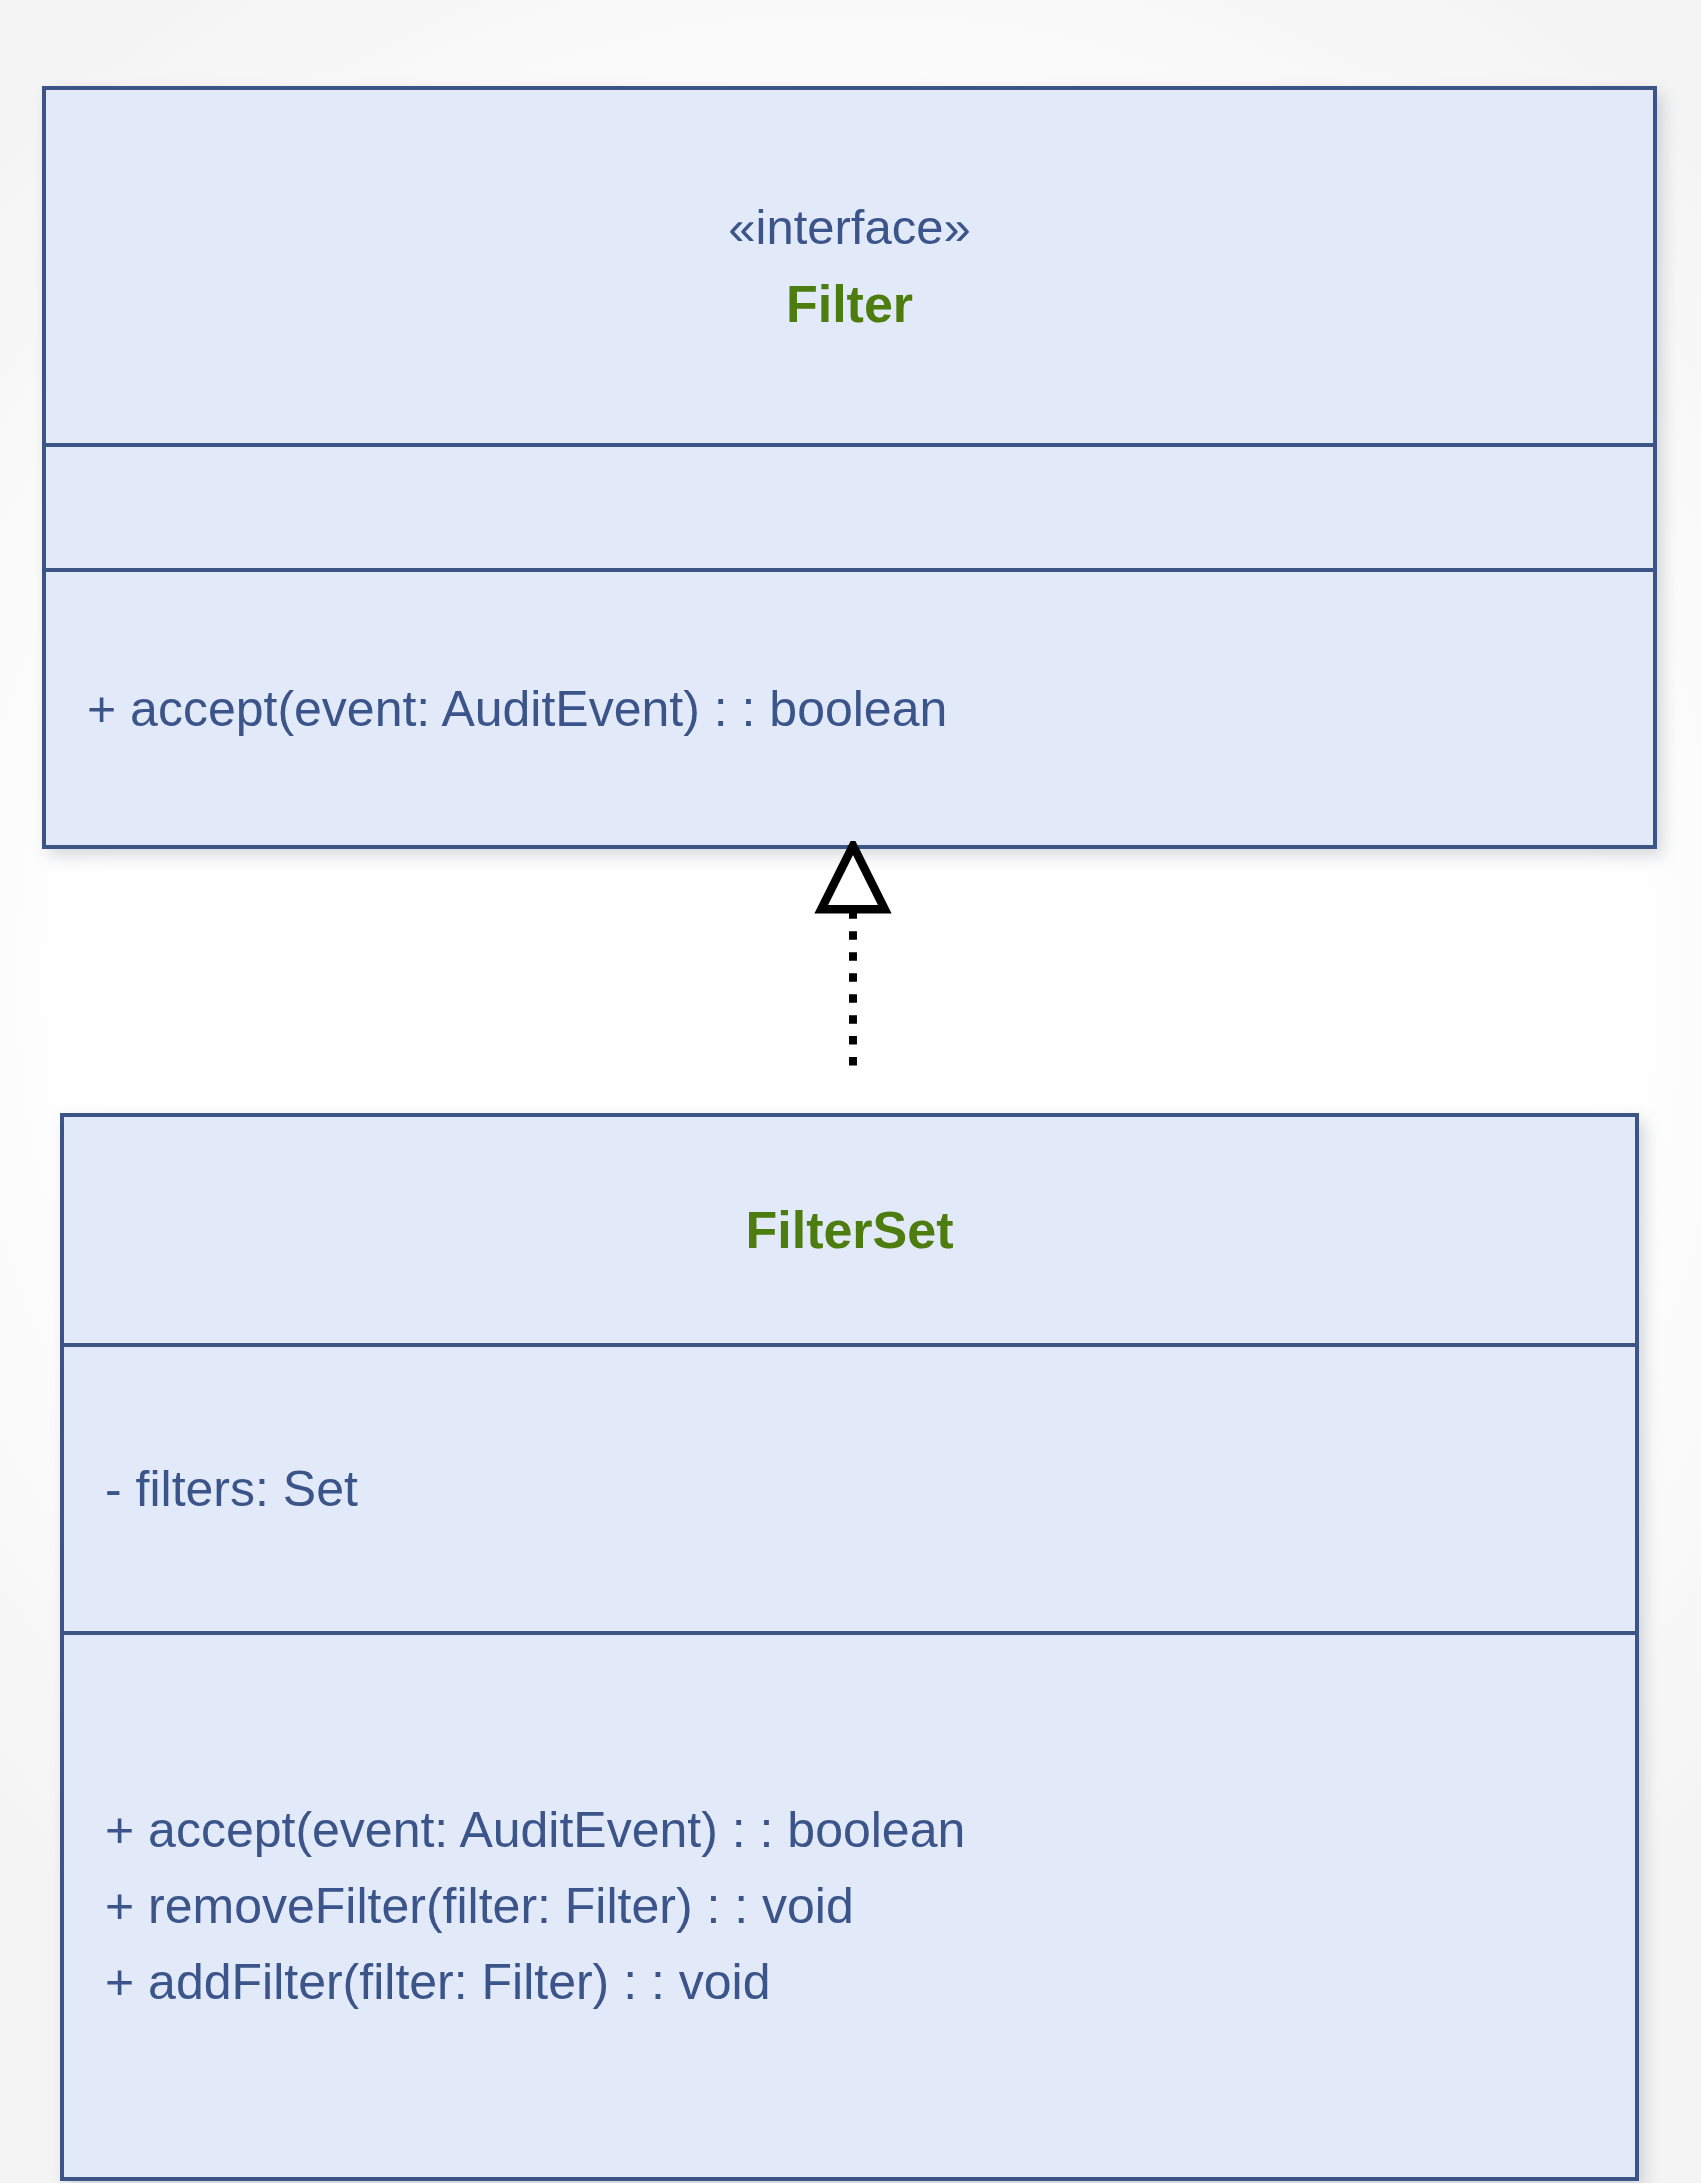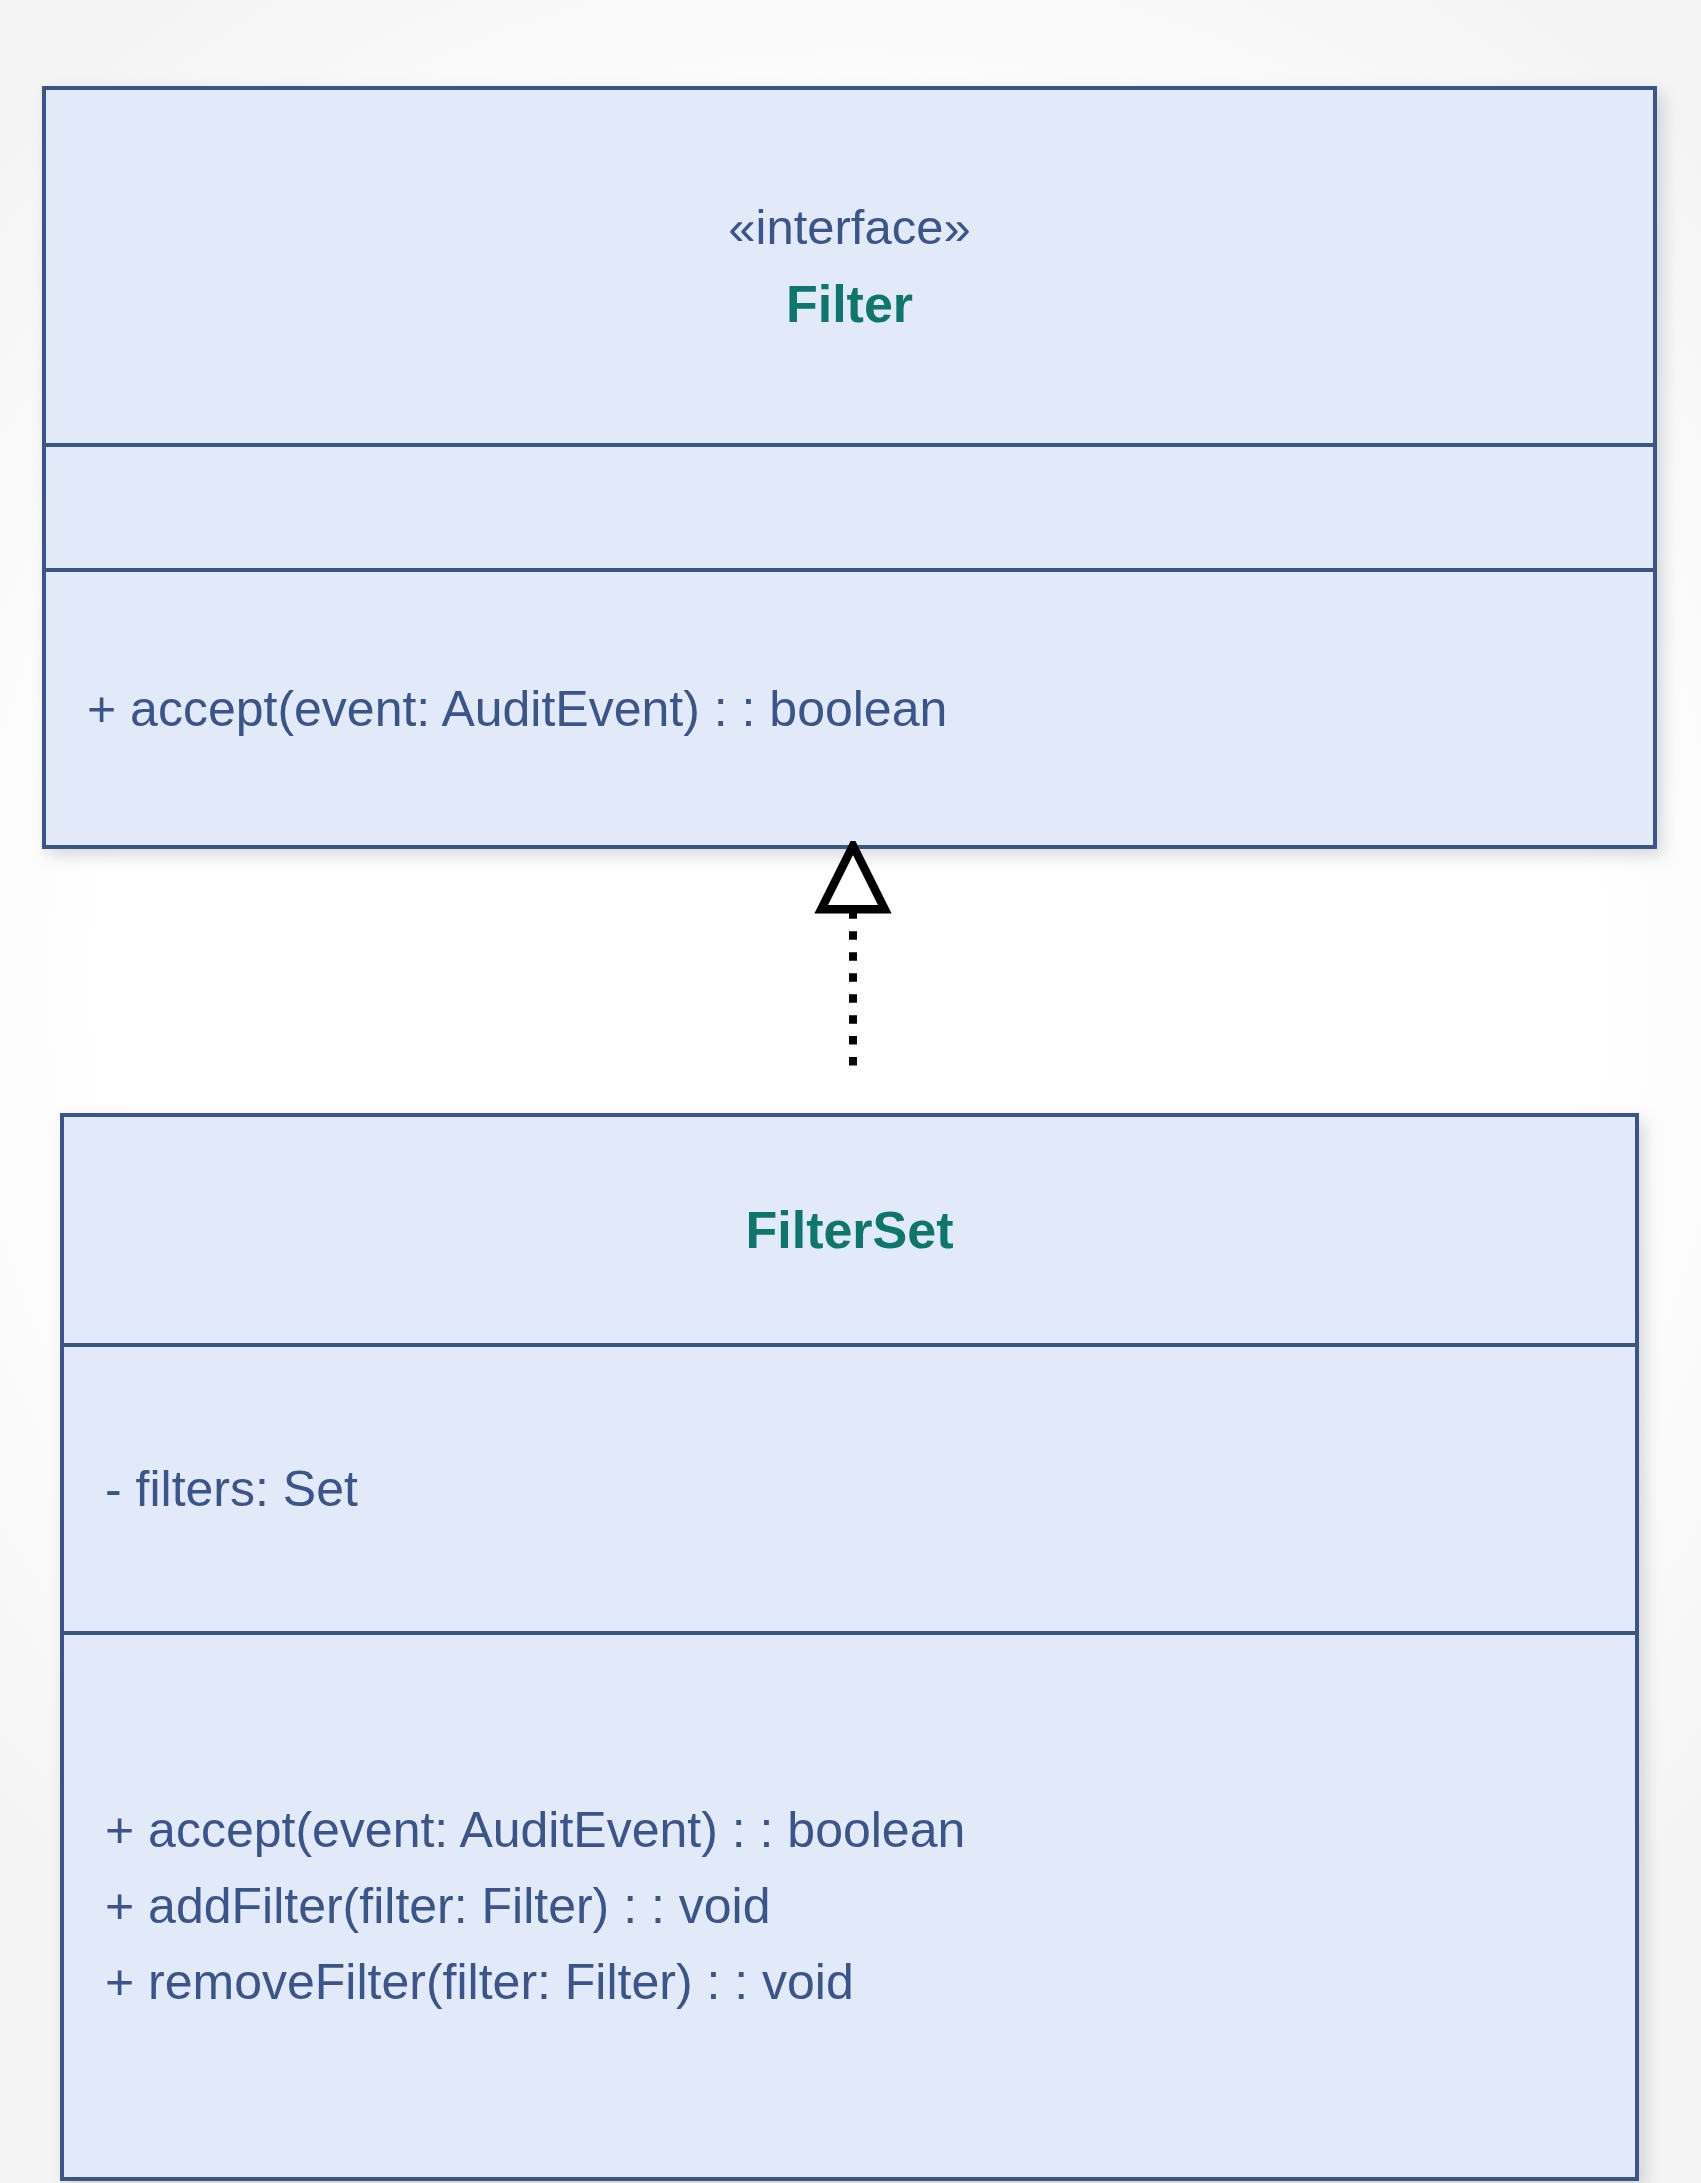--- a/index.html
+++ b/index.html
@@ -78,21 +78,21 @@
   .stereotype {
     font-size: 49px;
     color: #3b5489;
     font-weight: normal;
     line-height: 1.0;
     letter-spacing: 0px;
     margin-bottom: 26px;
   }
   .class-name {
     font-size: 52px;
-    color: #0f766e;
+    color: #4d7c0f;
     font-weight: bold;
     line-height: 1.0;
     letter-spacing: 0px;
   }
 
   
   .uml-members {
     display: flex;
     flex-direction: column;
     justify-content: center;
@@ -163,19 +163,19 @@
     <div class="uml-compartment uml-header">
       <div class="class-name">FilterSet</div>
     </div>
 
     <div class="uml-compartment uml-members uml-attrs">
       <div class="member-line">- filters: Set</div>
     </div>
 
     <div class="uml-compartment uml-members uml-methods">
       <div class="member-line">+ accept(event: AuditEvent) : : boolean</div>
+      <div class="member-line">+ removeFilter(filter: Filter) : : void</div>
       <div class="member-line">+ addFilter(filter: Filter) : : void</div>
-      <div class="member-line">+ removeFilter(filter: Filter) : : void</div>
     </div>
   </div>
 
 </div>
 
 
 </body></html>

